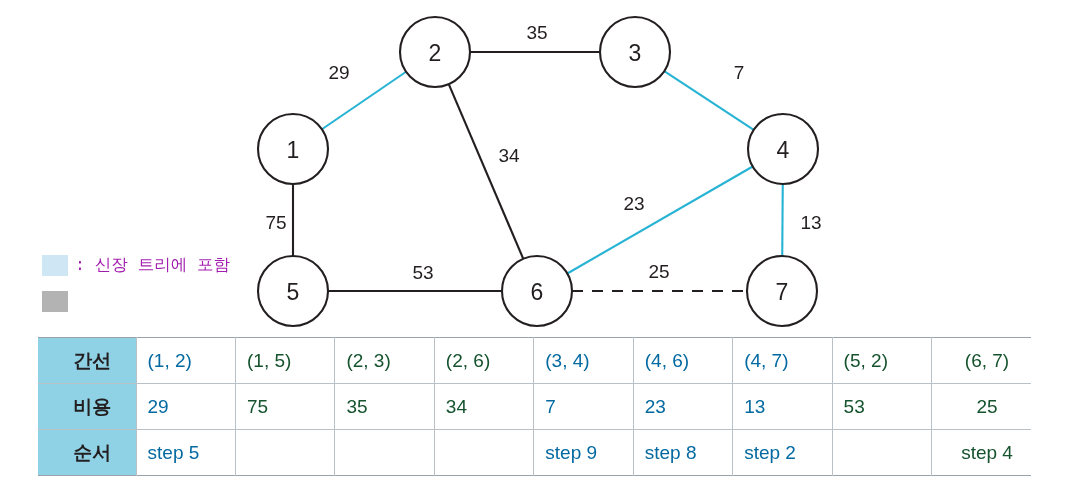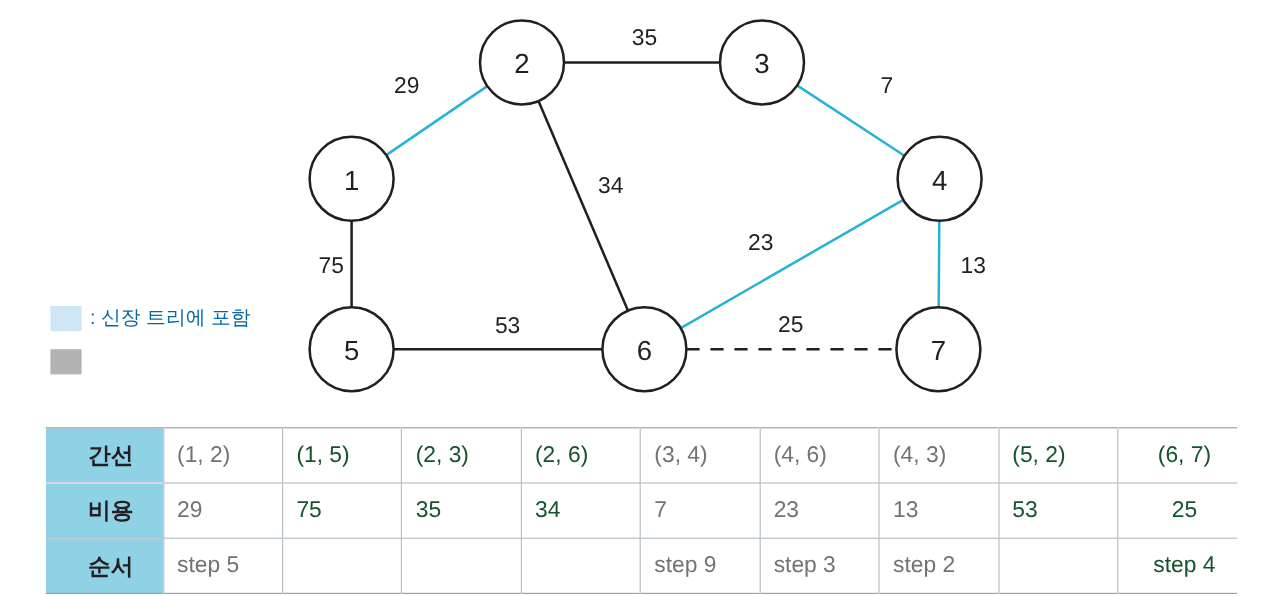--- a/index.html
+++ b/index.html
@@ -70,30 +70,30 @@
     margin-bottom: 6px;
   }
   .legend-swatch {
     width: 26px;
     height: 21px;
     flex: 0 0 auto;
   }
   .legend-text {
     margin-left: 7px;
     font-size: 16.5px;
-    color: #0369a1;
+    color: #a21caf;
     white-space: nowrap;
-    font-family: Liberation Sans, sans-serif;
+    font-family: Liberation Mono, monospace;
   }
 
   
   #edge-table-wrap {
     position: absolute;
     left: 38px;
-    top: 356px;
+    top: 337px;
     width: 993px;
   }
   table#edge-table {
     border-collapse: collapse;
     table-layout: fixed;
     width: 993px;
     border-top: 1.5px solid #9aa3ab;
     border-bottom: 1.5px solid #9aa3ab;
   }
   table#edge-table td {
@@ -112,21 +112,21 @@
     background: #8fd2e6;
     color: #231f20;
     font-weight: bold;
     text-align: center;
     padding-left: 0;
     font-size: 18px;
     border-right: 1px solid #ffffff;
     border-bottom: 1.5px solid #ffffff;
   }
   table#edge-table tr:last-child td.row-head { border-bottom: none; }
-  .v-tree  { color: #737373; }
+  .v-tree  { color: #0369a1; }
   .v-plain { color: #14532d; }
 </style>
 </head>
 <body>
 
 <div id="graph-area">
   <svg id="graph-svg" width="1069" height="345">
       <g>
         <line x1="321.90072230770386" y1="129.2579572968502" x2="406.09927769229614" y2="71.74204270314979" class="edge-line edge-tree"></line>
         <line x1="470" y1="52" x2="600" y2="52" class="edge-line edge-plain"></line>
@@ -194,21 +194,21 @@
       </colgroup>
     <tbody>
       <tr>
         <td class="row-head">간선</td>
       <td class="v-tree">(1, 2)</td>
           <td class="v-plain">(1, 5)</td>
           <td class="v-plain">(2, 3)</td>
           <td class="v-plain">(2, 6)</td>
           <td class="v-tree">(3, 4)</td>
           <td class="v-tree">(4, 6)</td>
-          <td class="v-tree">(4, 3)</td>
+          <td class="v-tree">(4, 7)</td>
           <td class="v-plain">(5, 2)</td>
           <td class="v-plain">(6, 7)</td>
         </tr>
       <tr>
         <td class="row-head">비용</td>
       <td class="v-tree">29</td>
           <td class="v-plain">75</td>
           <td class="v-plain">35</td>
           <td class="v-plain">34</td>
           <td class="v-tree">7</td>
@@ -217,20 +217,20 @@
           <td class="v-plain">53</td>
           <td class="v-plain">25</td>
         </tr>
       <tr>
         <td class="row-head">순서</td>
       <td class="v-tree">step 5</td>
           <td class="v-plain"></td>
           <td class="v-plain"></td>
           <td class="v-plain"></td>
           <td class="v-tree">step 9</td>
-          <td class="v-tree">step 3</td>
+          <td class="v-tree">step 8</td>
           <td class="v-tree">step 2</td>
           <td class="v-plain"></td>
           <td class="v-plain">step 4</td>
         </tr>
     </tbody>
   </table>
 </div>
 
 </body></html>

